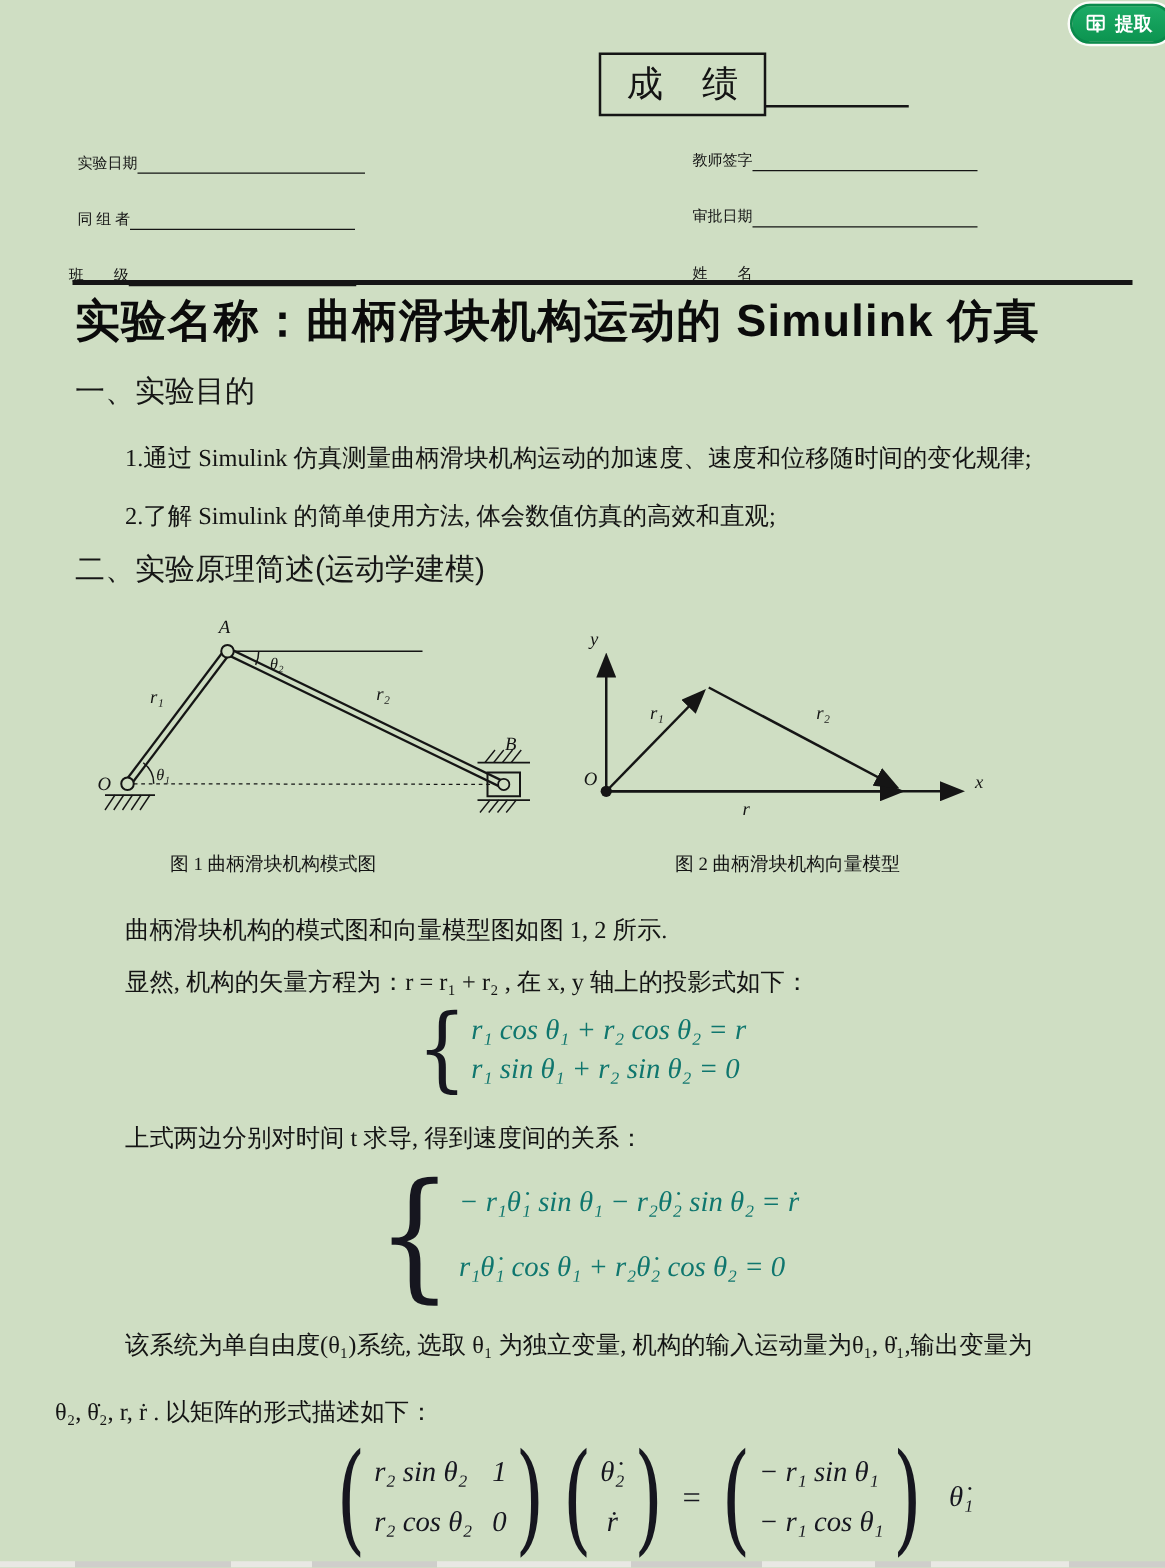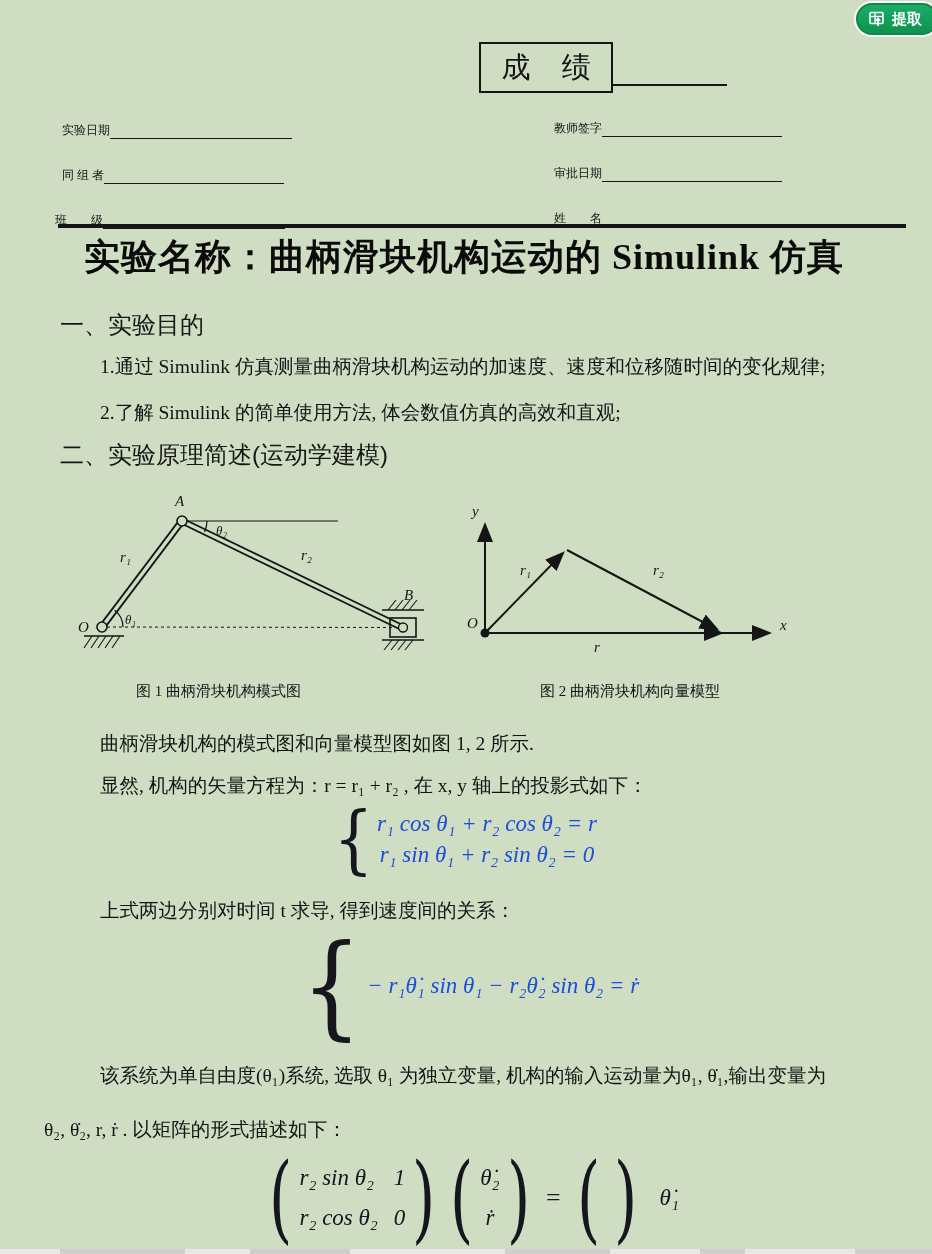--- a/index.html
+++ b/index.html
@@ -33,33 +33,33 @@
     display:flex; align-items:center; justify-content:center;
     font-size:29px; letter-spacing:12px; text-indent:12px;
   }
   .score-line { left:612px; top:56px; width:115px; height:30px; border-bottom:2px solid #151515; }
   .field { position:absolute; font-size:12px; white-space:nowrap;margin-top:12px; }
   .field .line { display:inline-block; border-bottom:1.6px solid #151515; height:21px; vertical-align:bottom; }
   .rule { left:58px; top:224px; width:848px; height:4px; background:#151515; }
 
   .title {
     left:60px; top:233px; font-size:36px; font-weight:bold;
-    font-family:Liberation Serif, serif;
-    letter-spacing:1px; color:#0b0b0b; white-space:nowrap;margin-left:24px;
+    font-family:Liberation Sans, sans-serif;
+    letter-spacing:1px; color:#0b0b0b; white-space:nowrap;
   }
   .h2 { font-family:"Liberation Sans","DejaVu Sans",sans-serif; font-size:24px; color:#161616; white-space:nowrap; }
   .para, .item { font-size:19.5px; white-space:nowrap; color:#141414; }
   .math { }
   .caption { font-size:15px; white-space:nowrap; }
 
   
   .eqsys { display:flex; align-items:center; }
   .brace { font-family:"DejaVu Serif",serif; color:#16161f; transform:scaleX(.85); }
   .eqlines { display:flex; flex-direction:column; }
-  .eqline { font-style:italic; font-size:23px; color:#1d4ed8; white-space:nowrap;text-align:center; }
+  .eqline { font-style:italic; font-size:23px; color:#0f766e; white-space:nowrap; }
   .eq1 .brace { font-size:74px; line-height:66px; }
   .eq1 .eqline { line-height:31px; }
   .eq2 .brace { font-size:112px; line-height:100px; }
   .eq2 .eqline { line-height:52px; }
 
   .matrix-eq { display:flex; align-items:center; font-size:23px; font-style:italic; color:#16161f; }
   .paren { font-size:96px; line-height:88px; font-family:"DejaVu Serif",serif; font-style:normal; transform:scaleX(.62); }
   .mgrid { display:grid; grid-template-columns:auto auto; column-gap:16px; }
   .mcell { height:40px; display:flex; align-items:center; white-space:nowrap; }
   .ctr { justify-content:center; }
@@ -112,21 +112,21 @@
   <span>审批日期</span><span class="line" style="width:180px;"></span>
 </div>
 <div class="field" style="left:554px; top:194px;">
   <span>姓　　名</span><span class="line" style="width:180px;"></span>
 </div>
 
 <div class="abs rule"></div>
 
 <div class="abs title">实验名称：曲柄滑块机构运动的 Simulink 仿真</div>
 
-<div class="abs h2" style="left:60px; top:309px;">一、实验目的</div>
+<div class="abs h2" style="left:60px; top:297px;">一、实验目的</div>
 <div class="abs item" style="left:100px; top:353px;">1.通过 Simulink 仿真测量曲柄滑块机构运动的加速度、速度和位移随时间的变化规律;</div>
 <div class="abs item" style="left:100px; top:399px;">2.了解 Simulink 的简单使用方法, 体会数值仿真的高效和直观;</div>
 
 <div class="abs h2" style="left:60px; top:439px;">二、实验原理简述(运动学建模)</div>
 
 <svg class="abs" style="left:60px; top:490px;" width="400" height="172" viewBox="0 0 400 172">
   <g stroke="#151515" fill="none">
 
     <line x1="47" y1="137" x2="336" y2="137.5" stroke-width="1" stroke-dasharray="3,3"></line>
 
@@ -218,20 +218,21 @@
 </div>
 
 <div class="abs para" style="left:100px; top:897px;">
   <span>上式两边分别对时间 </span><span class="math">t</span><span> 求导, 得到速度间的关系：</span>
 </div>
 
 <div class="abs eqsys eq2" style="left:296px; top:936px;">
   <span class="brace">{</span>
   <div class="eqlines">
     <span class="eqline">− r₁θ̇₁ sin θ₁ − r₂θ̇₂ sin θ₂ = ṙ</span>
+    <span class="eqline">r₁θ̇₁ cos θ₁ + r₂θ̇₂ cos θ₂ = 0</span>
   </div>
 </div>
 
 <div class="abs para" style="left:100px; top:1062px;">
   <span>该系统为单自由度(</span><span class="math">θ₁</span><span>)系统, 选取 </span><span class="math">θ₁</span><span> 为独立变量, 机构的输入运动量为</span><span class="math">θ₁, θ̇₁</span><span>,输出变量为</span>
 </div>
 <div class="abs para" style="left:44px; top:1116px;">
   <span class="math">θ₂, θ̇₂, r, ṙ</span><span> . 以矩阵的形式描述如下：</span>
 </div>
 
@@ -245,17 +246,21 @@
   </div>
   <span class="paren">)</span>
   <span class="paren">(</span>
   <div class="vcol">
     <span class="mcell ctr">θ̇₂</span>
     <span class="mcell ctr">ṙ</span>
   </div>
   <span class="paren">)</span>
   <span class="eqsign">=</span>
   <span class="paren">(</span>
+  <div class="vcol" style="align-items:flex-start;">
+    <span class="mcell">− r₁ sin θ₁</span>
+    <span class="mcell">− r₁ cos θ₁</span>
+  </div>
   <span class="paren">)</span>
   <span class="mult">θ̇₁</span>
 </div>
 
 <div class="bottom-strip"></div>
 
 </body></html>

